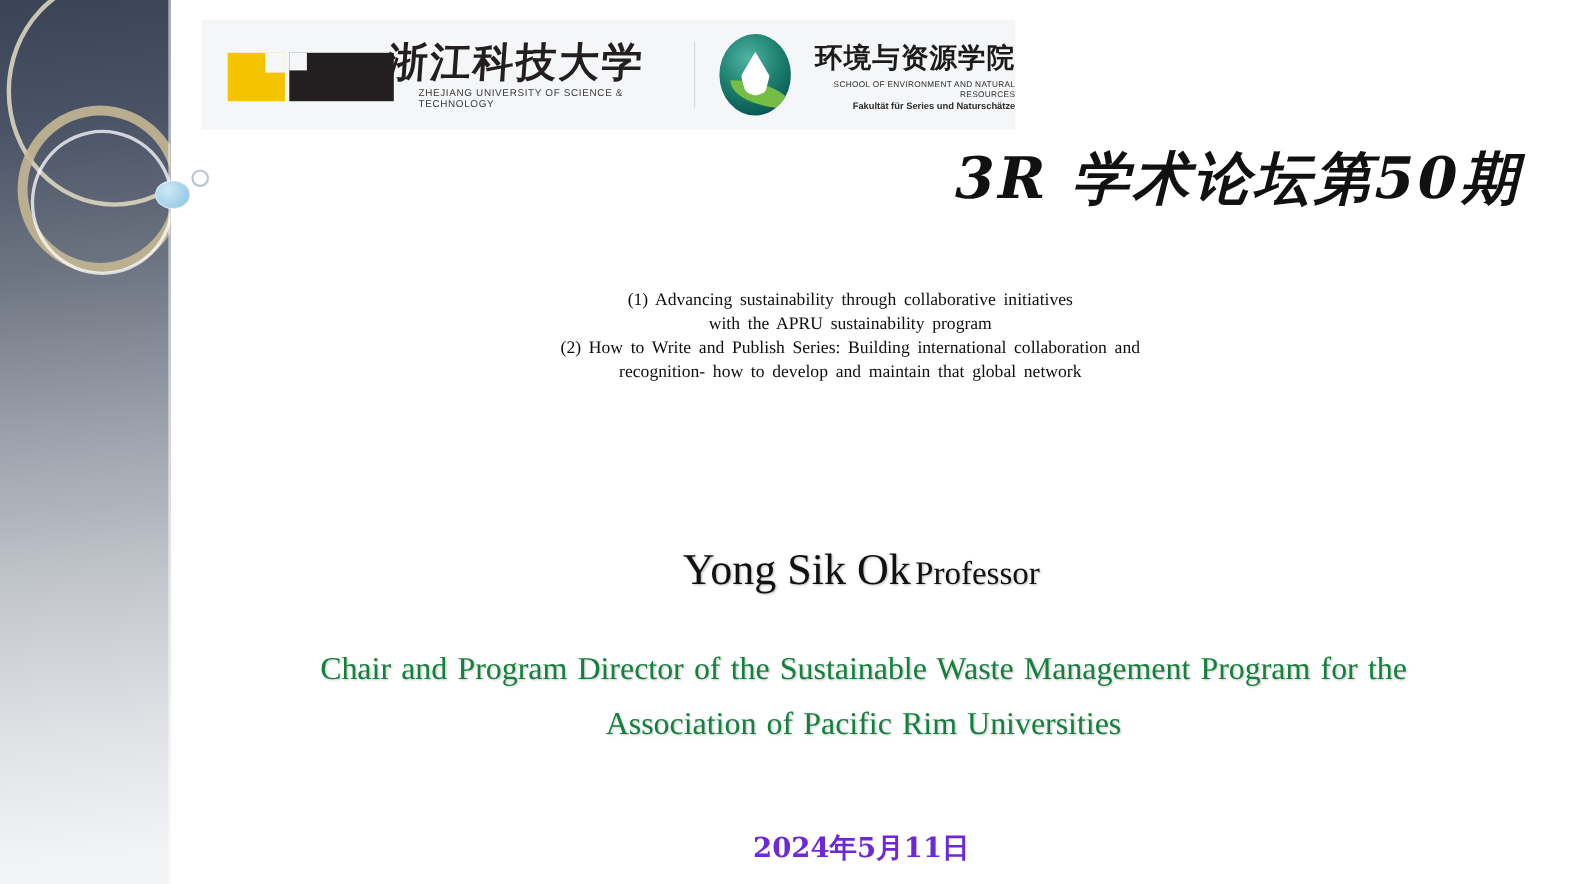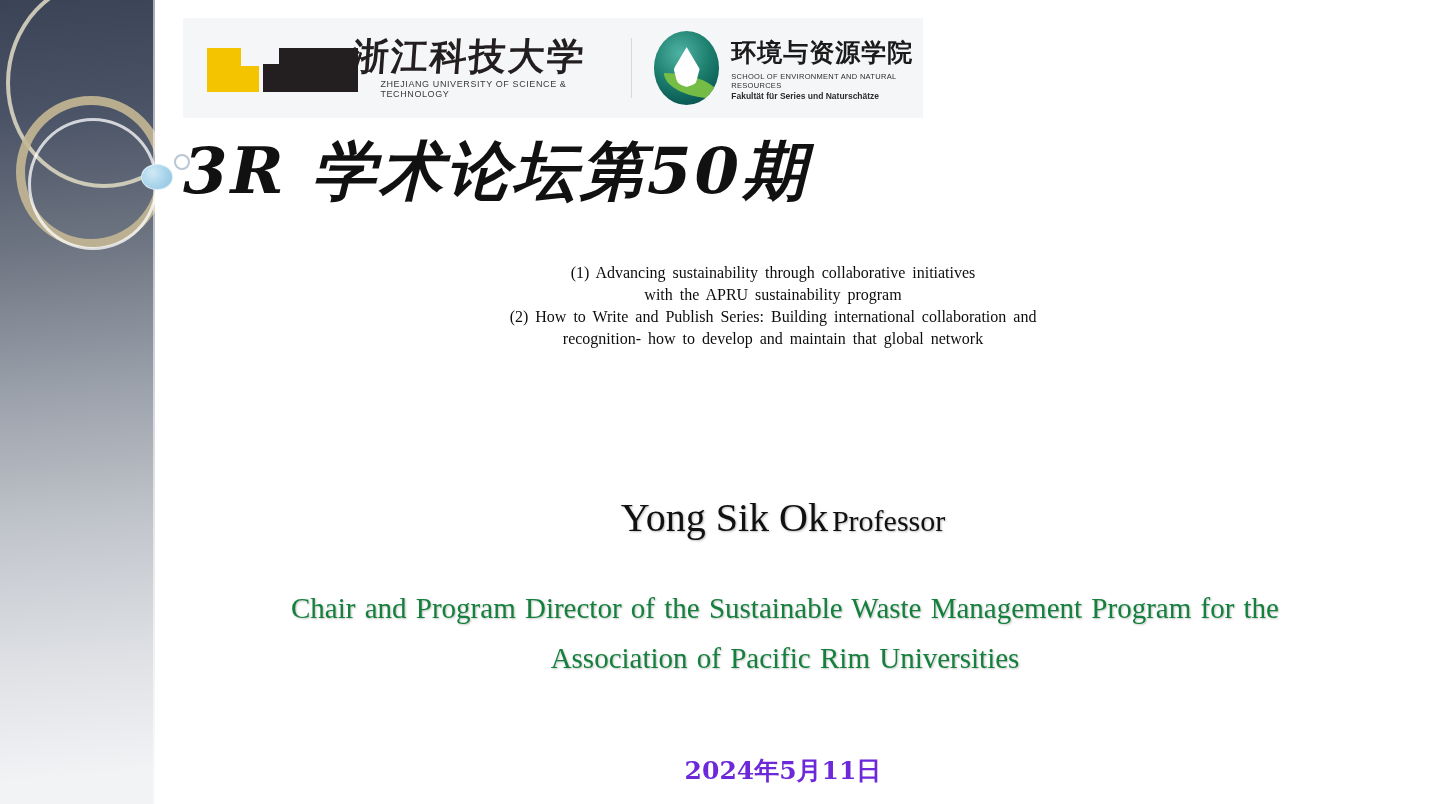--- a/index.html
+++ b/index.html
@@ -140,20 +140,21 @@
   }
   .logo-sep {
     width: 1px;
     height: 60px;
     background: #d6d8dc;
     margin: 0 22px 0 26px;
   }
   .logo-senr {
     display: flex;
     align-items: center;
+    text-align: right;
   }
   .senr-mark {
     position: relative;
     width: 74px; height: 74px;
     border-radius: 50%;
     background: radial-gradient(circle at 40% 30%, #4fb3a4 0%, #1d7f6e 45%, #0c5f57 75%, #0a3f4a 100%);
     margin-right: 12px;
     overflow: hidden;
   }
   .senr-mark:after {
@@ -187,23 +188,23 @@
     color: #2c2c2c;
   }
   .senr-en1 { font-size: 7.5px; margin-top: 3px; letter-spacing: 0.3px; }
   .senr-en3 { font-size: 8.5px; font-weight: bold; margin-top: 1px; }
 
   
   .forum-title {
     position: absolute;
     left: 183px; top: 128px;
     width: 1200px;
-    text-align: left;
+    text-align: right;
     font-family: "DejaVu Serif", serif;
-    font-size: 64px;
+    font-size: 52px;
     font-weight: bold;
     color: #111111;
     letter-spacing: 3px;
     font-style: italic;
   }
 
   
   .topics {
     position: absolute;
     left: 183px; top: 262px;

